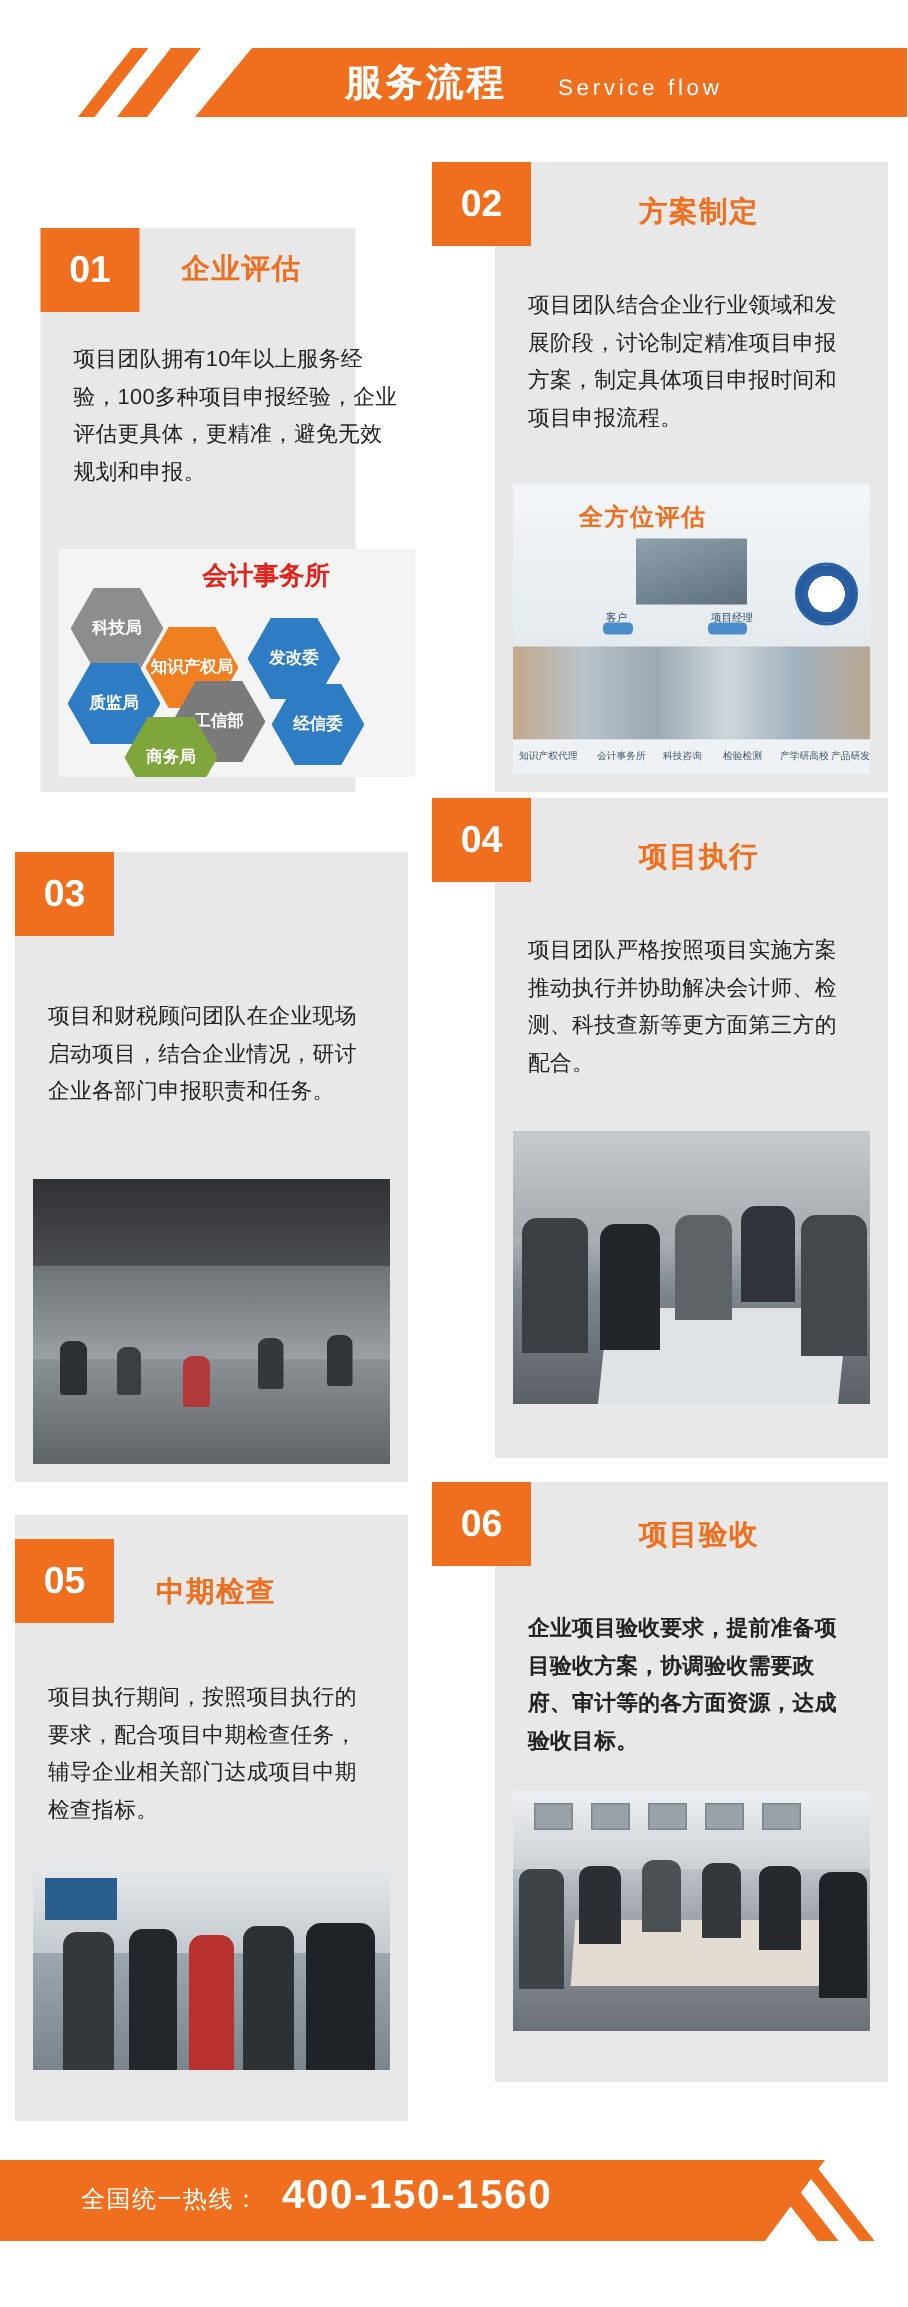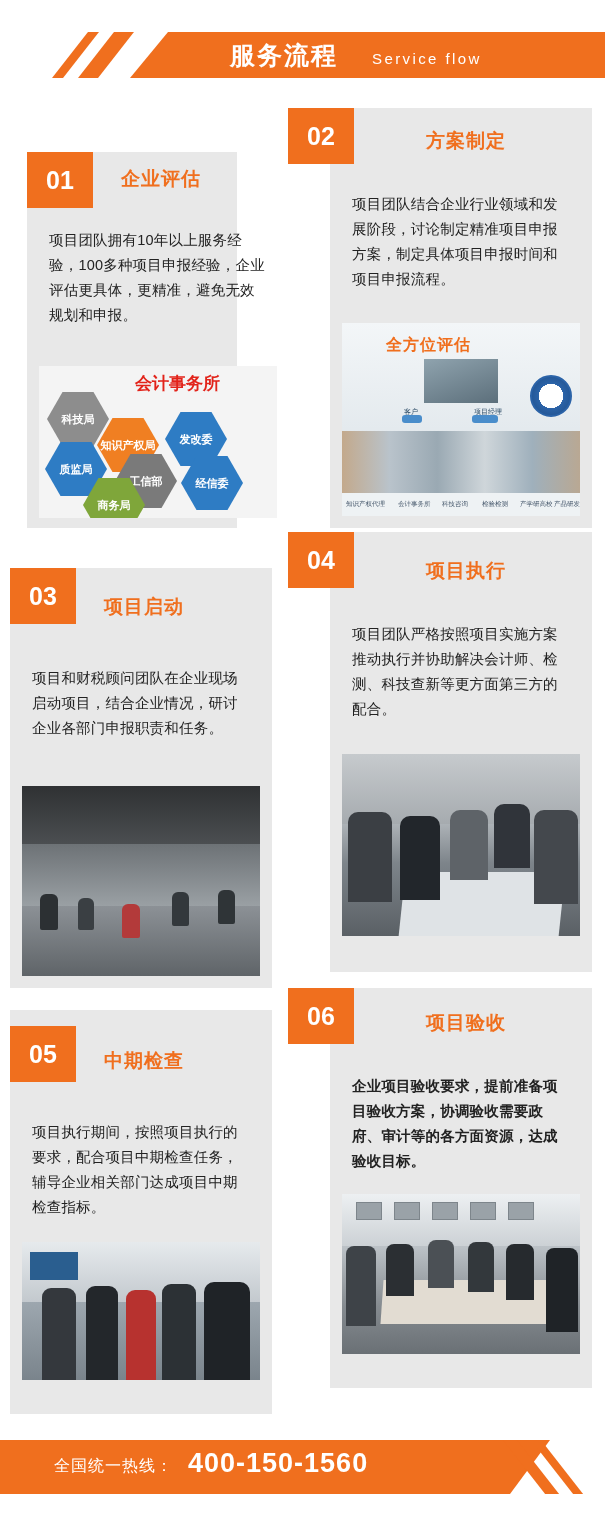--- a/index.html
+++ b/index.html
@@ -274,21 +274,20 @@
         <span style="left:100px;">科技咨询</span>
         <span style="left:140px;">检验检测</span>
         <span style="left:178px;">产学研高校</span>
         <span style="left:212px;">产品研发</span>
       </div>
     </div>
   </div>
 
   <div class="card" id="card3">
     <div class="badge">03</div>
-    <div class="card-title">项目启动</div>
     <div class="card-body">项目和财税顾问团队在企业现场启动项目，结合企业情况，研讨企业各部门申报职责和任务。</div>
     <div class="photo" id="photo3">
       <div class="ph-rect" style="left:0;top:0;width:238px;height:58px;background:linear-gradient(#2f3133,#4b4e51);"></div>
       <div class="ph-rect" style="left:0;top:58px;width:238px;height:62px;background:linear-gradient(#6d7276,#9aa0a4);"></div>
       <div class="ph-rect" style="left:0;top:120px;width:238px;height:70px;background:linear-gradient(#8c9196,#5f6468);"></div>
       <div class="ph-fig" style="left:18px;top:108px;width:18px;height:36px;background:#2c3033;"></div>
       <div class="ph-fig" style="left:56px;top:112px;width:16px;height:32px;background:#3a3f43;"></div>
       <div class="ph-fig" style="left:100px;top:118px;width:18px;height:34px;background:#b33a3a;"></div>
       <div class="ph-fig" style="left:150px;top:106px;width:17px;height:34px;background:#33383c;"></div>
       <div class="ph-fig" style="left:196px;top:104px;width:17px;height:34px;background:#2f3437;"></div>

